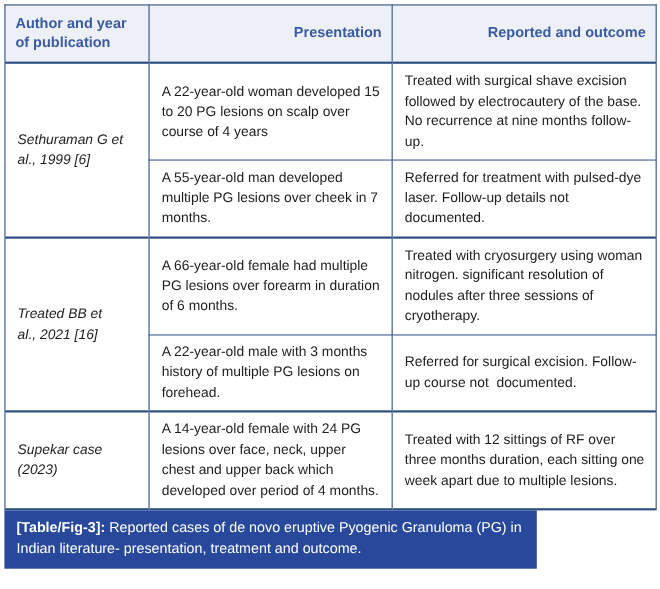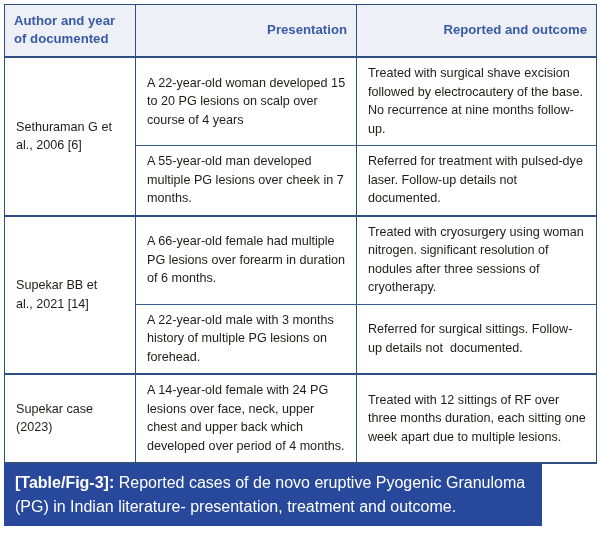--- a/index.html
+++ b/index.html
@@ -49,31 +49,32 @@
     vertical-align: middle;
     padding: 6px 10px 7px 11px;
     border-left: 1px solid #2d4f82;
     border-right: 1px solid #2d4f82;
     border-top: 1px solid #3a5f8f;
     border-bottom: 1px solid #3a5f8f;
     background: #ffffff;
   }
   td.author {
     vertical-align: middle;
+    font-style: italic;
   }
   
   tr.group-start > td.cell { border-top-width: 2px; border-top-color: #2d4f82; }
   tr.group-last  > td.cell { border-bottom-width: 2px; border-bottom-color: #2d4f82; }
 
   .caption {
     margin: 0 4px;
-    width: 538px;
+    width: 484px;
     background: #27489b;
     color: #ffffff;
-    font-size: 16px;
+    font-size: 13px;
     line-height: 1.45;
     padding: 7px 10px 8px 11px;
   }
   .caption b { font-weight: bold; }
   .nowrapsp { white-space: pre-wrap; }
 </style>
 </head>
 <body>
 
 <div id="wrap">
@@ -81,52 +82,52 @@
   <table class="tbl">
     <colgroup>
       <col class="c1">
         <col class="c2">
         <col class="c3">
     </colgroup>
     <thead>
       <tr>
         <th class="head left">
           <span>Author and year</span><br>
-          <span>of documented</span>
+          <span>of publication</span>
         </th>
         <th class="head">Presentation</th>
         <th class="head">Reported and outcome</th>
       </tr>
     </thead>
     <tbody>
 
       <tr class="group-start">
         <td class="cell author" rowspan="2">
           <span>Sethuraman G et</span><br>
-          <span>al., 2006 [6]</span>
+          <span>al., 1999 [6]</span>
         </td>
         <td class="cell">A 22-year-old woman developed 15 to 20 PG lesions on scalp over course of 4 years</td>
         <td class="cell">Treated with surgical shave excision followed by electrocautery of the base. No recurrence at nine months follow-up.</td>
       </tr>
       <tr class="group-last">
         <td class="cell">A 55-year-old man developed multiple PG lesions over cheek in 7 months.</td>
         <td class="cell">Referred for treatment with pulsed-dye laser. Follow-up details not documented.</td>
       </tr>
 
       <tr class="group-start">
         <td class="cell author" rowspan="2">
-          <span>Supekar BB et</span><br>
-          <span>al., 2021 [14]</span>
+          <span>Treated BB et</span><br>
+          <span>al., 2021 [16]</span>
         </td>
         <td class="cell">A 66-year-old female had multiple PG lesions over forearm in duration of 6 months.</td>
         <td class="cell">Treated with cryosurgery using woman nitrogen. significant resolution of nodules after three sessions of cryotherapy.</td>
       </tr>
       <tr class="group-last">
         <td class="cell">A 22-year-old male with 3 months history of multiple PG lesions on forehead.</td>
-        <td class="cell nowrapsp">Referred for surgical sittings. Follow-up details not  documented.</td>
+        <td class="cell nowrapsp">Referred for surgical excision. Follow-up course not  documented.</td>
       </tr>
 
       <tr class="group-start group-last">
         <td class="cell author">
           <span>Supekar case</span><br>
           <span>(2023)</span>
         </td>
         <td class="cell">A 14-year-old female with 24 PG lesions over face, neck, upper chest and upper back which developed over period of 4 months.</td>
         <td class="cell">Treated with 12 sittings of RF over three months duration, each sitting one week apart due to multiple lesions.</td>
       </tr>

